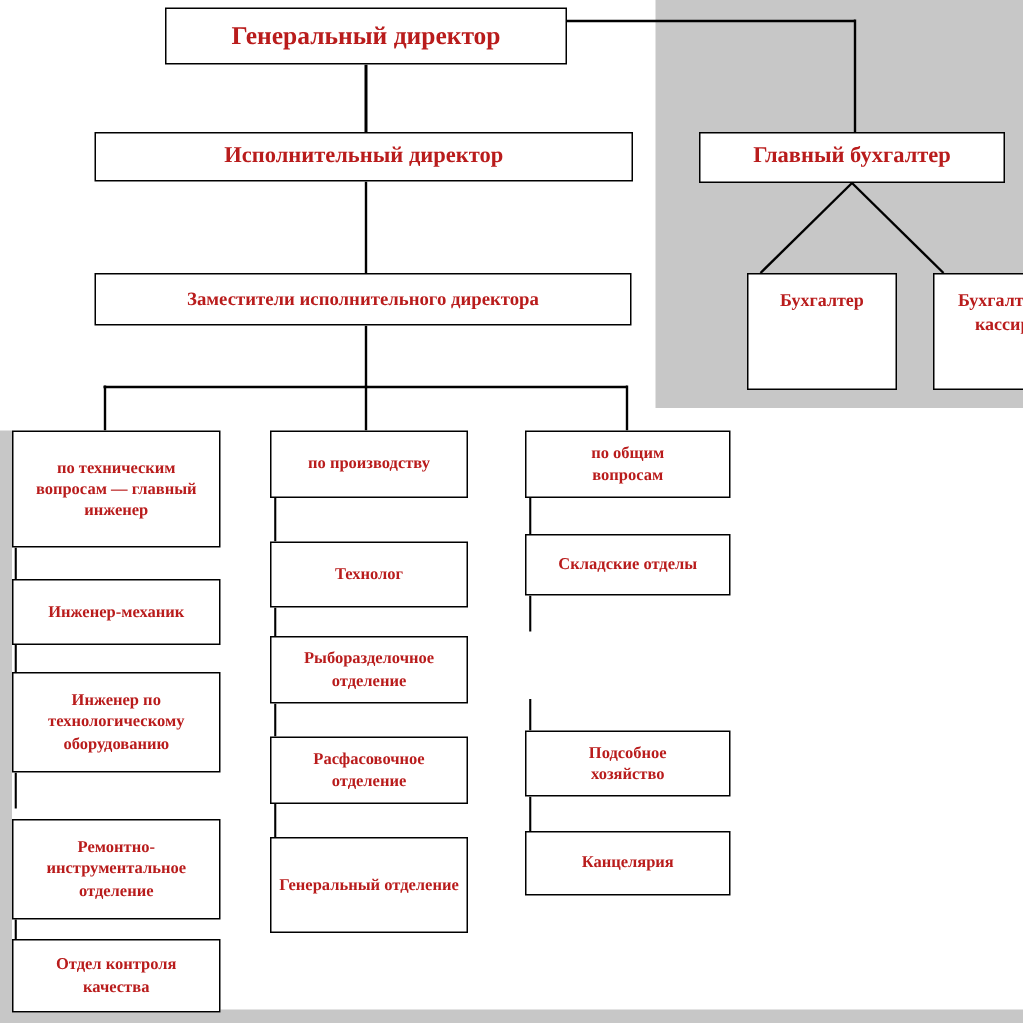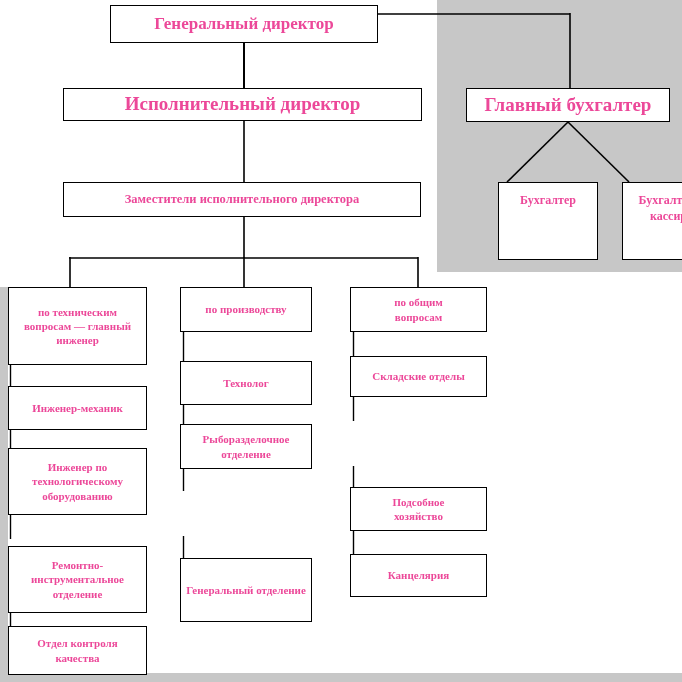--- a/index.html
+++ b/index.html
@@ -7,21 +7,21 @@
     padding: 0;
     background: #ffffff;
   }
   .canvas {
     position: relative;
     width: 682px;
     height: 682px;
     background: #ffffff;
     overflow: hidden;
     font-family: "Liberation Serif", "DejaVu Serif", serif;
-    color: #ec4899;
+    color: #b91c1c;
   }
   .gray {
     position: absolute;
     background: #c7c7c7;
   }
   svg.lines {
     position: absolute;
     left: 0;
     top: 0;
     width: 682px;
@@ -42,21 +42,21 @@
     font-weight: bold;
     line-height: 1.3;
     padding: 2px 4px;
   }
   .node.align-top {
     align-items: flex-start;
     padding-top: 10px;
     margin-left: 40px;
   }
   .fs17 { font-size: 17px; }
-  .fs15 { font-size: 19px; text-align: right; }
+  .fs15 { font-size: 15px; text-align: right; }
   .fs13 { font-size: 12.5px; }
   .fs12 { font-size: 12px; }
   .fs11 { font-size: 11px; }
 </style>
 </head>
 <body>
 
 <div class="canvas">
 
   <div class="gray" style="left:437px; top:0; width:245px; height:272px;"></div>
@@ -120,20 +120,21 @@
   <div class="node fs11" style="left:8px; top:546px; width:139px; height:67px;">Ремонтно-инструментальное отделение</div>
 
   <div class="node fs11" style="left:8px; top:626px; width:139px; height:49px; padding:2px 14px;">Отдел контроля качества</div>
 
   <div class="node fs11" style="left:180px; top:287px; width:132px; height:45px;">по производству</div>
 
   <div class="node fs11" style="left:180px; top:361px; width:132px; height:44px;">Технолог</div>
 
   <div class="node fs11" style="left:180px; top:424px; width:132px; height:45px;">Рыборазделочное отделение</div>
 
+  <div class="node fs11" style="left:180px; top:491px; width:132px; height:45px;">Расфасовочное отделение</div>
 
   <div class="node fs11" style="left:180px; top:558px; width:132px; height:64px;">Генеральный отделение</div>
 
   <div class="node fs11" style="left:350px; top:287px; width:137px; height:45px; padding:2px 24px;">по общим вопросам</div>
 
   <div class="node fs11" style="left:350px; top:356px; width:137px; height:41px;">Складские отделы</div>
 
 
   <div class="node fs11" style="left:350px; top:487px; width:137px; height:44px; padding:2px 26px;">Подсобное хозяйство</div>
 

